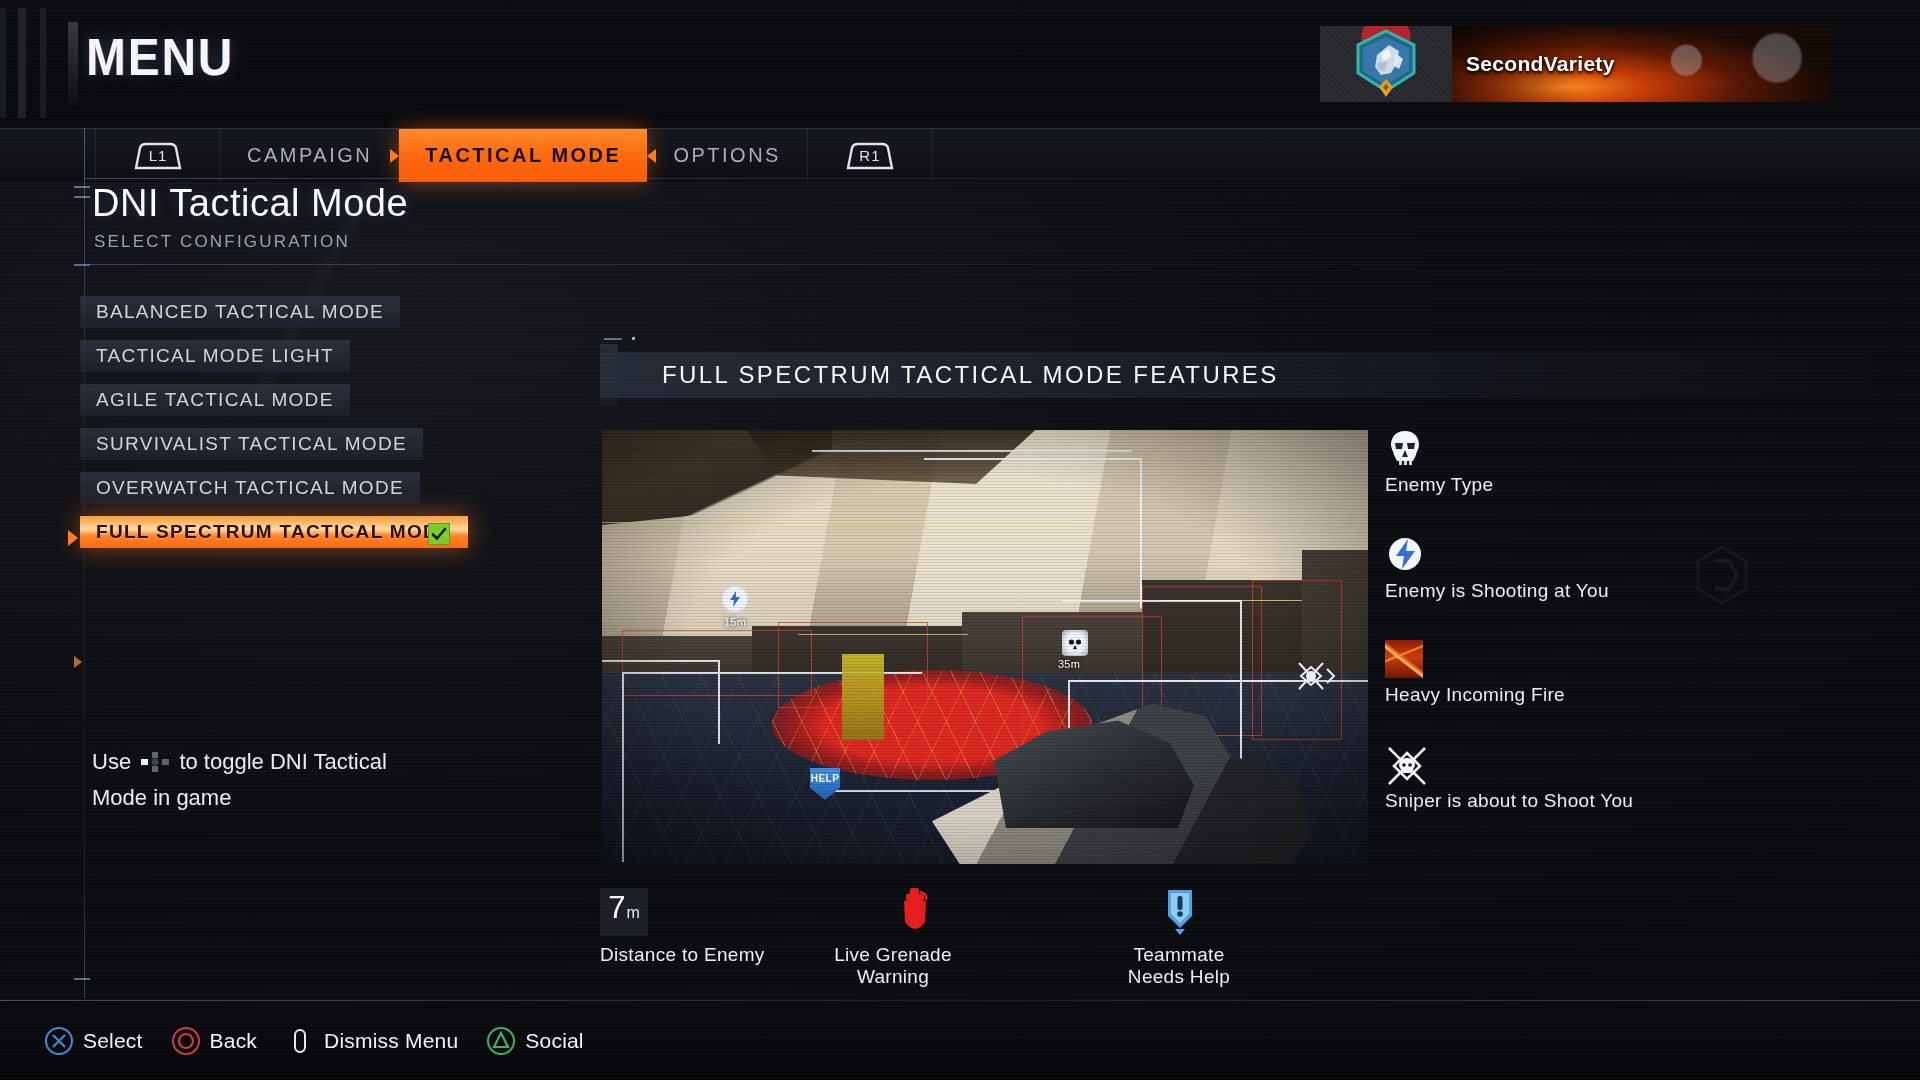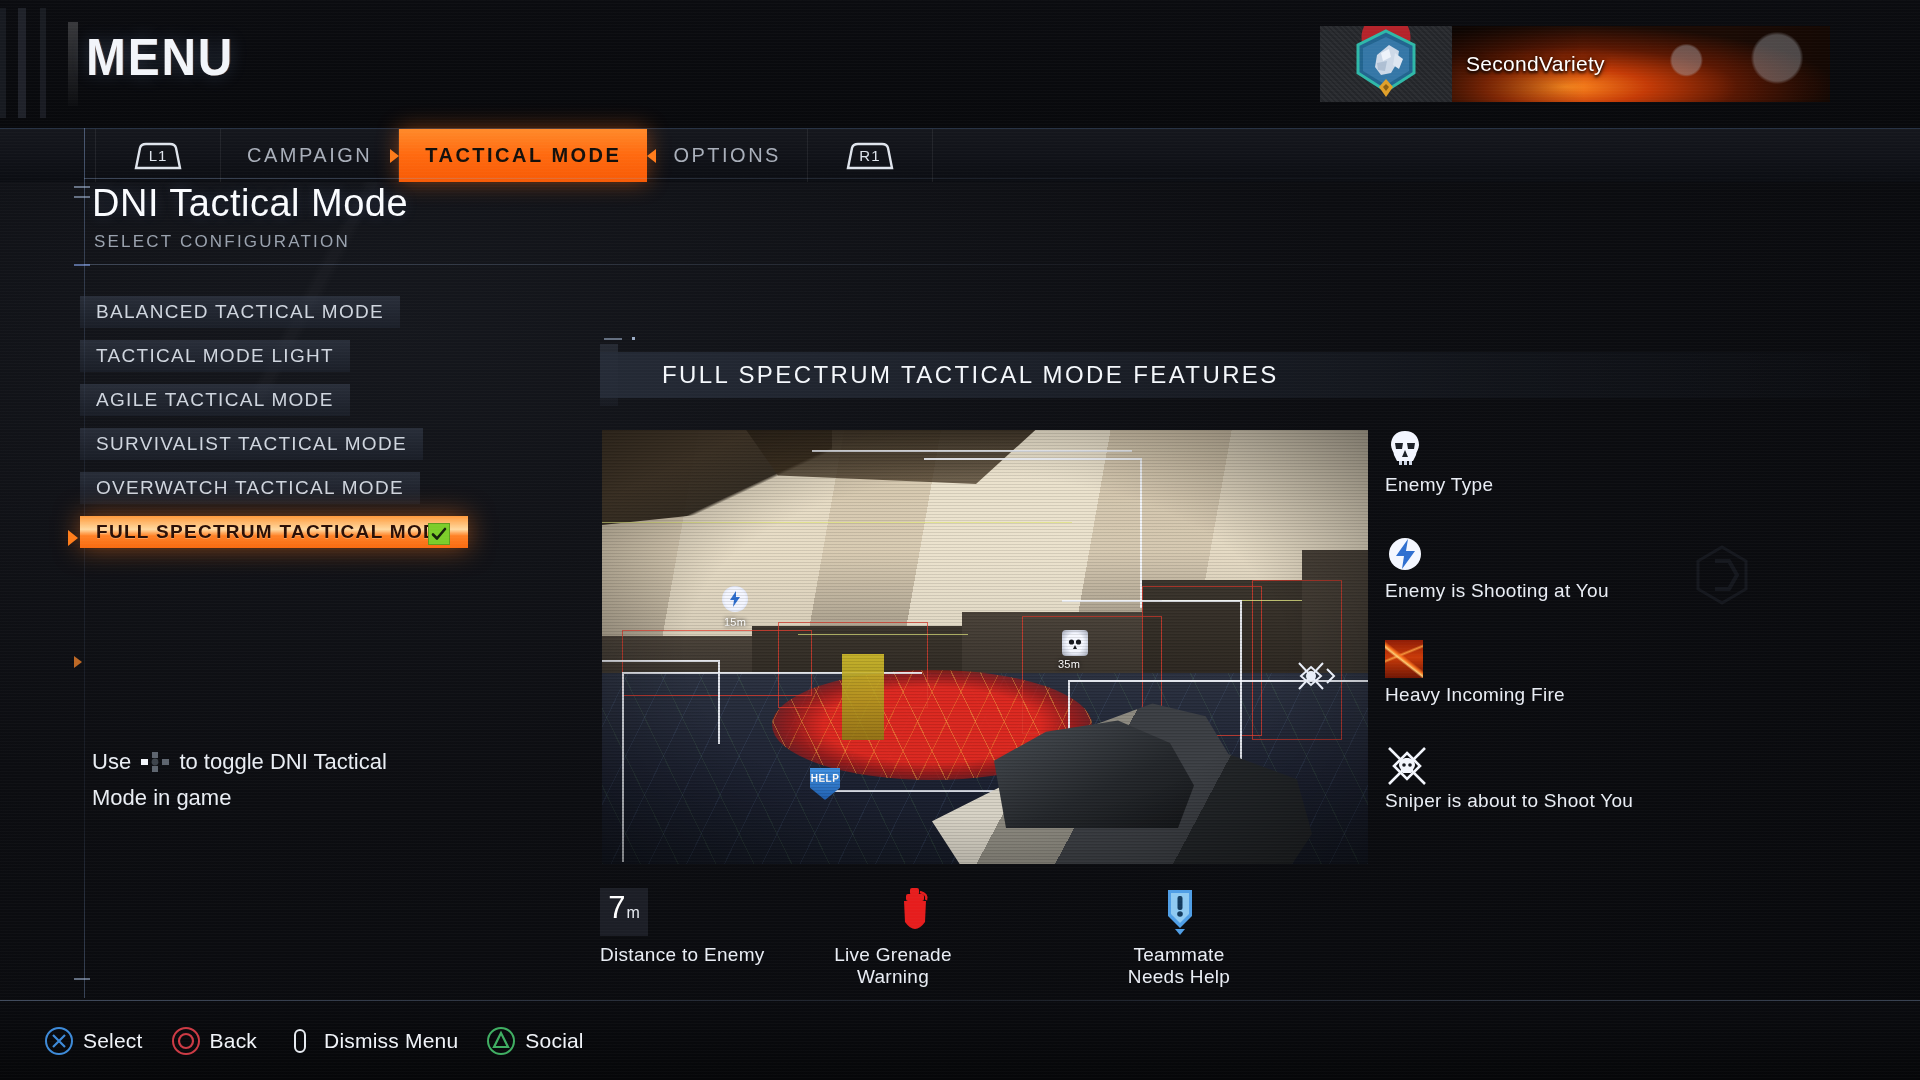--- a/index.html
+++ b/index.html
@@ -90,20 +90,21 @@
       radial-gradient(circle at 62% 45%, rgba(180,190,200,.38) 0 6%, transparent 7%),
       radial-gradient(circle at 86% 42%, rgba(190,200,210,.33) 0 7%, transparent 8%),
       linear-gradient(to right, rgba(0,0,0,.55), transparent 35%, transparent 70%, rgba(0,0,0,.25));
   }
   .gamertag{
     position:absolute; left:14px; top:50%; transform:translateY(-50%);
     font-size:21px; color:#fff; letter-spacing:.3px;
     text-shadow:0 0 6px rgba(0,0,0,.95), 0 2px 3px rgba(0,0,0,1);
     font-family:"Liberation Sans Narrow","Liberation Sans",sans-serif;
     z-index:3;
+    font-weight:bold;
   }
 
   
   .navbar{
     position:absolute; left:0; top:128px; width:1920px; height:54px;
     background:linear-gradient(to bottom,#15171d 0%,#101218 58%,#0b0d12 100%);
     border-top:1px solid rgba(120,150,200,.28);
     display:flex; align-items:stretch;
   }
   .nav-pad{ width:96px; border-right:1px solid rgba(255,255,255,.07); }

